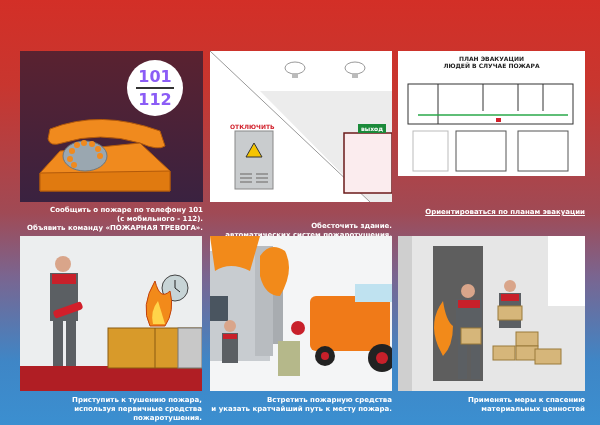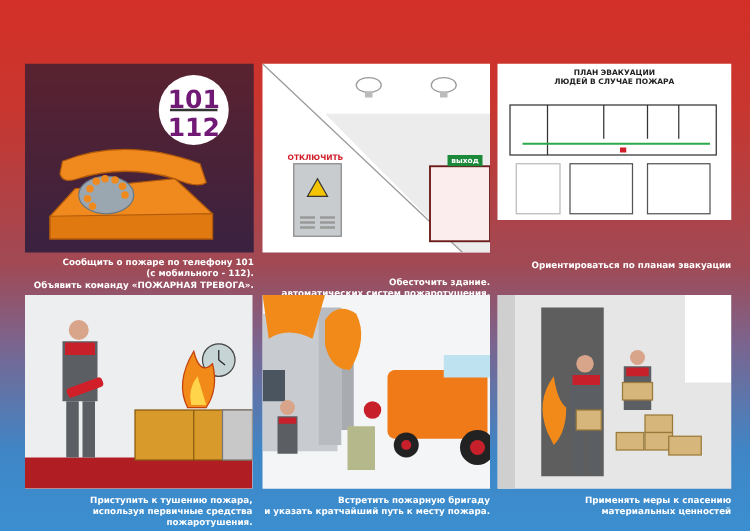--- a/index.html
+++ b/index.html
@@ -11,21 +11,21 @@
   .panel{position:absolute;overflow:hidden;}
   .cap{position:absolute;text-align:right;color:#fff;font-size:7px;line-height:9px;font-weight:bold;}
   
   #p1{left:20px;top:51px;width:183px;height:151px;background:linear-gradient(180deg,#5a2230,#3a2240);}
   #p2{left:210px;top:51px;width:182px;height:151px;background:#fff;}
   #p3{left:398px;top:51px;width:187px;height:125px;background:#fff;}
   #p4{left:20px;top:236px;width:182px;height:155px;background:#eceeef;}
   #p5{left:210px;top:236px;width:182px;height:155px;background:#f4f5f6;}
   #p6{left:398px;top:236px;width:187px;height:155px;background:#e6e6e6;}
   .numbadge{position:absolute;left:107px;top:9px;width:56px;height:56px;border-radius:50%;background:#fff;
-    text-align:center;color:#701a75;font-weight:bold;font-size:20px;}
+    text-align:center;color:#8b5cf6;font-weight:bold;font-size:16px;}
   .numbadge .n1{position:absolute;left:0;right:0;top:7px;}
   .numbadge .bar{position:absolute;left:9px;right:9px;top:27px;height:2px;background:#333;}
   .numbadge .n2{position:absolute;left:0;right:0;top:30px;}
   .exit-sign{position:absolute;left:148px;top:73px;background:#1a8a3a;color:#fff;font-size:6px;font-weight:bold;padding:1px 3px;}
   .off-label{position:absolute;left:20px;top:72px;color:#d11f2a;font-size:6px;font-weight:bold;}
   .plan-title{position:absolute;left:0;right:0;top:4px;text-align:center;font-size:6px;font-weight:bold;color:#222;line-height:7px;}
 </style>
 </head>
 <body>
 
@@ -103,21 +103,21 @@
       <line x1="85" y1="33" x2="85" y2="60" stroke="#333"></line>
       <line x1="120" y1="33" x2="120" y2="60" stroke="#333"></line>
       <line x1="145" y1="33" x2="145" y2="60" stroke="#333"></line>
       <line x1="20" y1="64" x2="170" y2="64" stroke="#2aa84a" stroke-width="1.5"></line>
       <rect x="98" y="67" width="5" height="4" fill="#d11f2a"></rect>
       <rect x="15" y="80" width="35" height="40" fill="none" stroke="#bbb"></rect>
       <rect x="58" y="80" width="50" height="40" fill="none" stroke="#555"></rect>
       <rect x="120" y="80" width="50" height="40" fill="none" stroke="#555"></rect>
     </svg>
   </div>
-  <div class="cap" style="left:398px;top:208px;width:187px;">
+  <div class="cap" style="left:398px;top:208px;width:187px;text-decoration:underline;">
     <div>Ориентироваться по планам эвакуации</div>
   </div>
 
   <div class="panel" id="p4">
     <svg width="182" height="155" style="position:absolute;left:0;top:0">
       <rect x="0" y="130" width="182" height="25" fill="#b01e24"></rect>
       <rect x="88" y="92" width="94" height="40" fill="#d89a2a" stroke="#8a5a10"></rect>
       <line x1="135" y1="92" x2="135" y2="132" stroke="#8a5a10"></line>
       <rect x="158" y="92" width="24" height="40" fill="#c8c8c8" stroke="#777"></rect>
       <circle cx="155" cy="52" r="13" fill="#c7d4d6" stroke="#444"></circle>
@@ -153,21 +153,21 @@
       <circle cx="172" cy="122" r="14" fill="#222"></circle>
         <circle cx="172" cy="122" r="6" fill="#c8202a"></circle>
       <circle cx="20" cy="90" r="6" fill="#d9a58a"></circle>
       <rect x="12" y="97" width="16" height="30" fill="#5b5f63"></rect>
       <rect x="13" y="98" width="14" height="5" fill="#c8202a"></rect>
       <rect x="68" y="105" width="22" height="35" fill="#b5b88a"></rect>
       <circle cx="88" cy="92" r="7" fill="#c8202a"></circle>
     </svg>
   </div>
   <div class="cap" style="left:210px;top:396px;width:182px;">
-    <div>Встретить пожарную бригаду</div>
+    <div>Встретить пожарную средства</div>
     <div>и указать кратчайший путь к месту пожара.</div>
   </div>
 
   <div class="panel" id="p6">
     <svg width="187" height="155" style="position:absolute;left:0;top:0">
       <rect x="0" y="0" width="14" height="155" fill="#cfcfcf"></rect>
       <rect x="35" y="10" width="50" height="135" fill="#5e5e5e"></rect>
       <rect x="150" y="0" width="37" height="70" fill="#fff"></rect>
       <path d="M40 110 Q30 85 45 65 Q48 85 55 90 Q55 110 45 120 Z" fill="#f28a1a"></path>
       <circle cx="70" cy="55" r="7" fill="#d9a58a"></circle>

